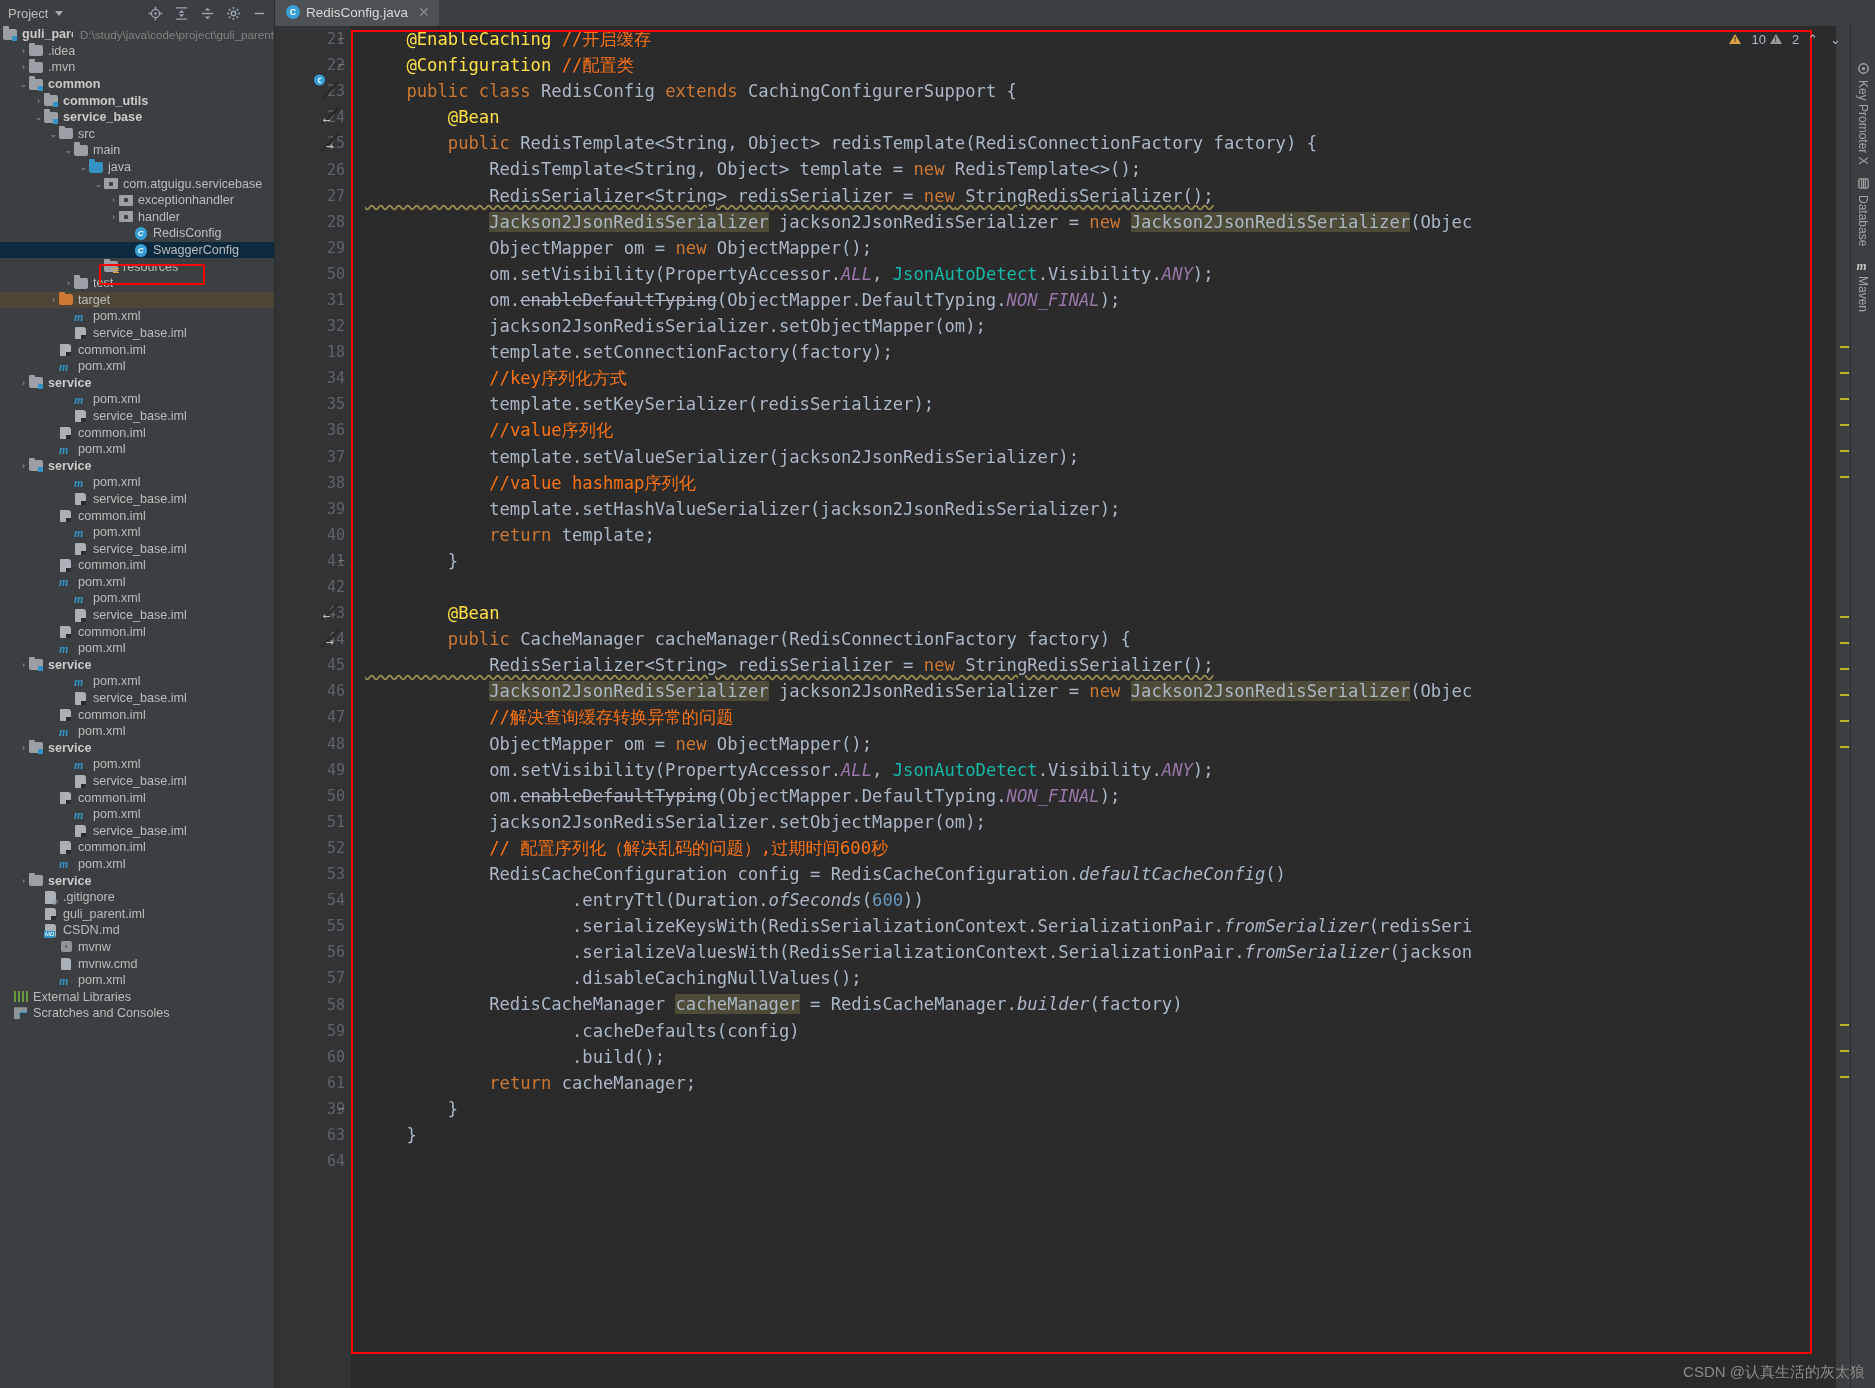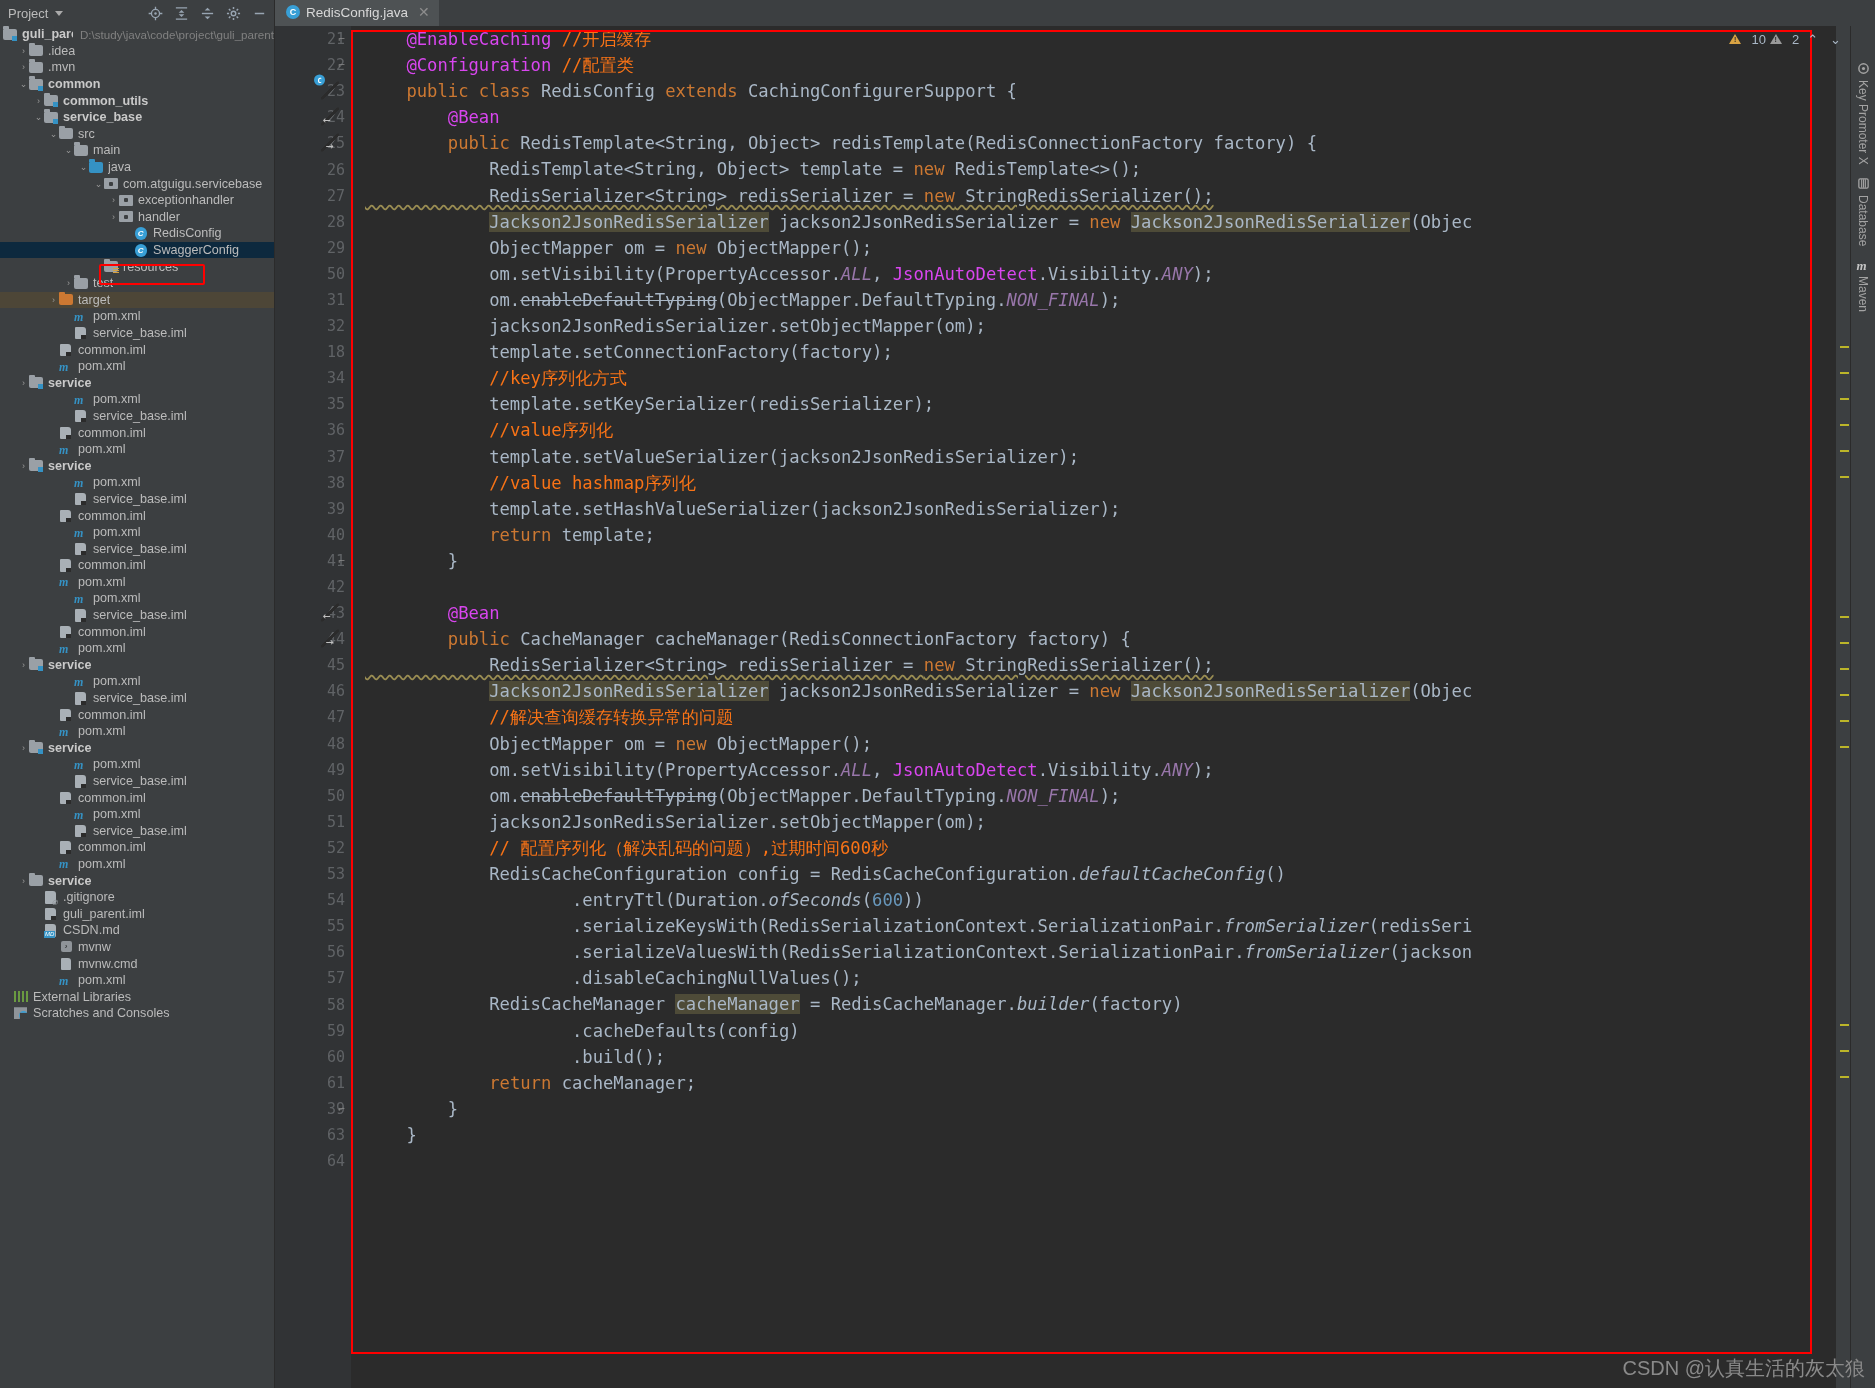--- a/index.html
+++ b/index.html
@@ -104,26 +104,26 @@
   .fold { position: absolute; right: 6px; top: 50%; transform: translateY(-50%); color:#8a8a8a; font-size:11px; }
 
   .codearea { flex: 1; position: relative; overflow: hidden; background: #2b2b2b; }
   .code {
     font-family: "DejaVu Sans Mono", monospace; font-size: 17.2px; line-height: 26.1px;
     white-space: pre; color: #a9b7c6; padding-left: 14px; position: relative;
   }
   .ln { height: 26.1px; }
 
   
-  .anno { color: #d946ef; }
+  .anno { color: #fde047; }
   .kw   { color: #cc7832; }
   .cmt  { color: #f97316; }
   .num  { color: #6897bb; }
   .stat { color: #9876aa; font-style: italic; }
-  .yel  { color: #d946ef; text-align: center; }
+  .yel  { color: #14b8a6; text-align: center; }
   .hl   { background: #4e4b38; }
   .dep  { text-decoration: line-through; }
   .sqg  { text-decoration: underline; text-decoration-style: wavy; text-decoration-color: #9a8d52; text-underline-offset: 3px; }
 
   
   .redbox-editor { position: absolute; border: 2.5px solid #ff0000; pointer-events: none; z-index: 20; }
 
   
   .inspect {
     width: 14px; flex: 0 0 14px; background: #3c3f41; position: relative;
@@ -148,21 +148,21 @@
     display: flex; flex-direction: column; align-items: center; padding-top: 30px; gap: 0px;
   }
   .vtab {
     writing-mode: vertical-rl; font-size: 12px; color: #a3a3a3; padding: 6px 0;
     display: flex; align-items: center; gap: 5px;
   }
   .vtab .vic { width: 13px; height: 13px; flex: 0 0 13px; }
 
   
   .watermark {
-    position: absolute; right: 10px; bottom: 6px; color: #8a8a8a; font-size: 20px;
+    position: absolute; right: 10px; bottom: 6px; color: #8a8a8a; font-size: 15px;
     z-index: 40; font-family: "Liberation Sans", sans-serif;
   }
 </style>
 </head>
 <body>
 
 <div id="app">
 
   <div class="topbar">
     <div class="proj-head">

